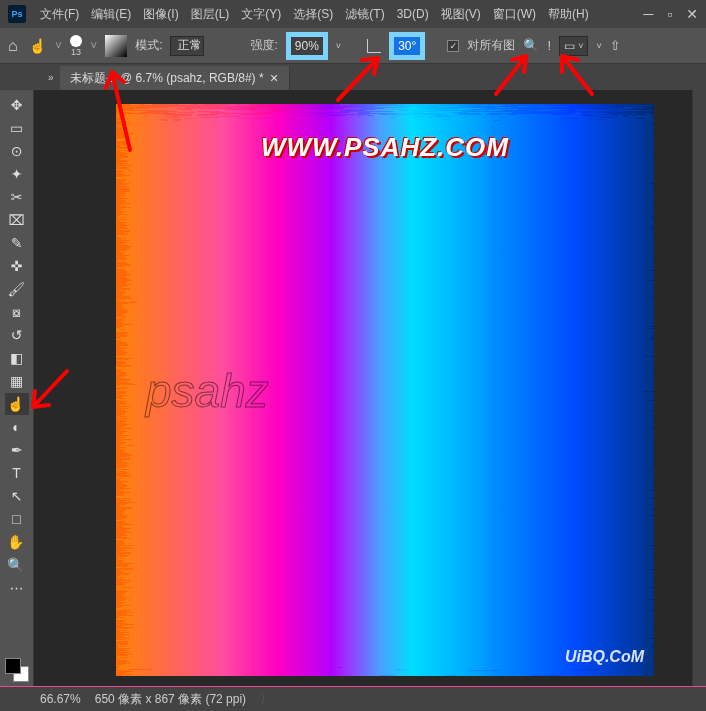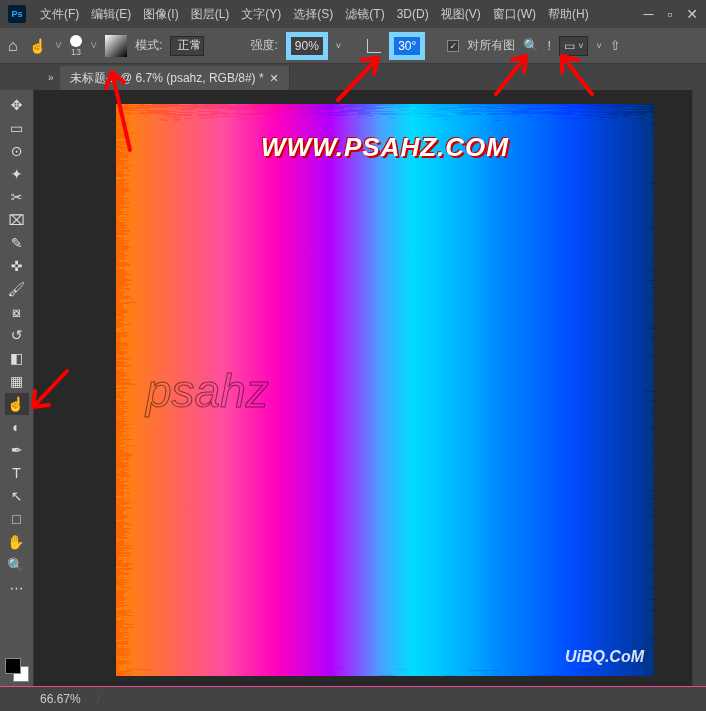--- a/index.html
+++ b/index.html
@@ -181,20 +181,21 @@
         <div class="corner-text">UiBQ.CoM</div>
       </div>
     </div>
   </div>
 
   <div class="right-panel"></div>
 </div>
 
 <div class="status-bar">
   <span>66.67%</span>
+  <span>650 像素 x 867 像素 (72 ppi)</span>
   <span class="sep">〉</span>
 </div>
 
 <svg class="red-arrow" style="left:100px;top:60px" width="40" height="100">
     <path class="arrow-line" d="M30 90 L12 12 M12 12 L6 28 M12 12 L24 22" stroke-linecap="round"></path>
   </svg>
 <svg class="red-arrow" style="left:330px;top:50px" width="60" height="60">
     <path class="arrow-line" d="M8 50 L48 8 M48 8 L32 10 M48 8 L44 24" stroke-linecap="round"></path>
   </svg>
 <svg class="red-arrow" style="left:488px;top:50px" width="50" height="50">

